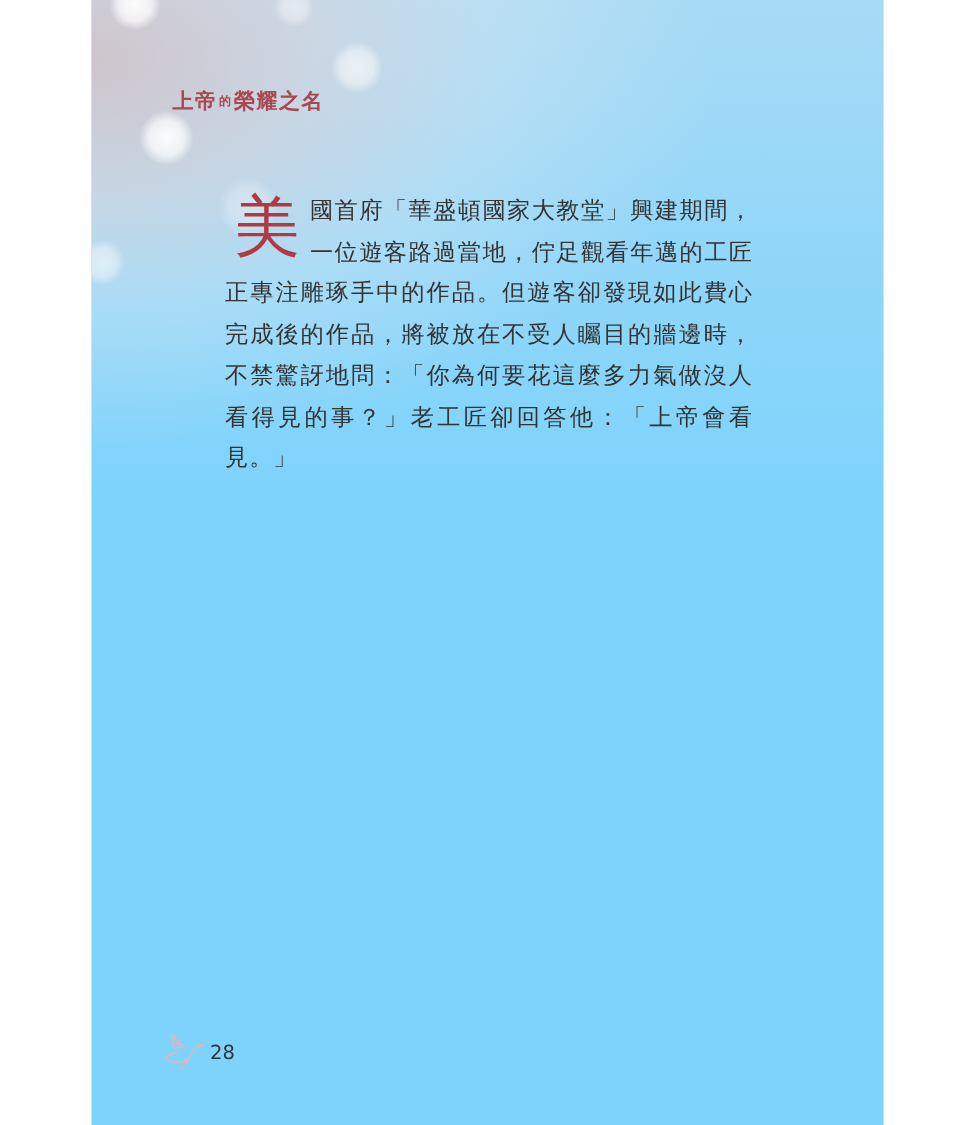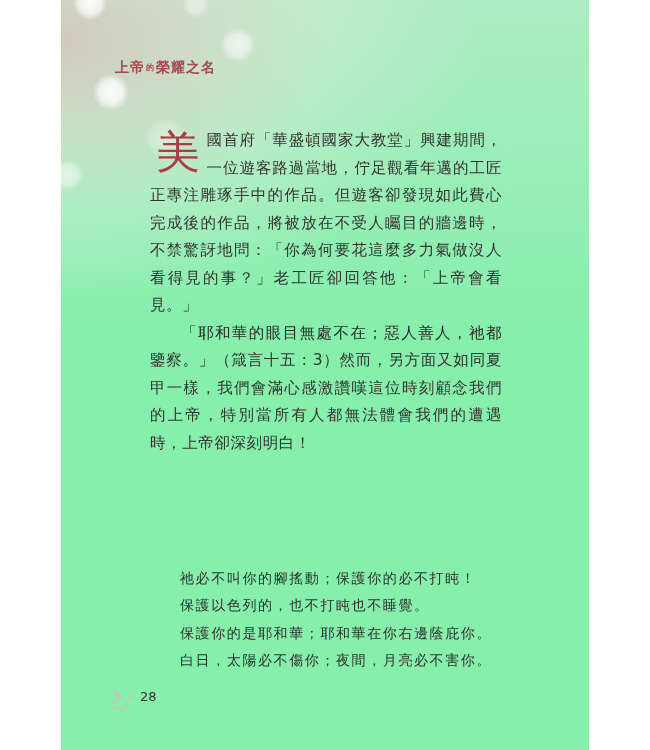--- a/index.html
+++ b/index.html
@@ -13,21 +13,21 @@
       position: relative;
       overflow: hidden;
       font-family: "DejaVu Sans", "Liberation Sans", sans-serif;
     }
     .page {
       position: absolute;
       left: 61px;
       top: 0;
       width: 528px;
       height: 750px;
-      background: #86efac;
+      background: #7dd3fc;
       overflow: hidden;
     }
     .page-bg {
       position: absolute;
       left: 0; top: 0;
       width: 528px; height: 420px;
       background:
         radial-gradient(ellipse 420px 260px at 0px 40px, rgba(222,190,190,0.75) 0%, rgba(236,212,212,0.55) 35%, rgba(248,238,238,0.25) 65%, rgba(255,255,255,0) 100%),
         linear-gradient(180deg, rgba(245,232,232,0.35) 0%, rgba(255,255,255,0) 80%);
     }
@@ -90,20 +90,21 @@
       line-height: 27.3px;
       color: #2f2f2f;
       letter-spacing: 1.6px;
     }
     .poem div { white-space: nowrap; }
     .folio {
       position: absolute;
       left: 45px;
       top: 685px;
       display: flex;
+      align-items: center;
     }
     .dove {
       width: 30px;
       height: 30px;
       margin-right: 4px;
     }
     .page-number {
       font-family: "DejaVu Sans", "Liberation Sans", sans-serif;
       font-size: 13px;
       color: #333333;
@@ -123,31 +124,22 @@
   <div class="bokeh" style="left:122px;top:-8px;width:26px;height:26px;opacity:0.5;"></div>
 
   <div class="running-head">
     <span>上帝</span><span class="small">的</span><span>榮耀之名</span>
   </div>
 
   <div class="body-text">
     <p>
       <span class="drop-cap">美</span><span>國首府「華盛頓國家大教堂」興建期間，一位遊客路過當地，佇足觀看年邁的工匠正專注雕琢手中的作品。但遊客卻發現如此費心完成後的作品，將被放在不受人矚目的牆邊時，不禁驚訝地問：「你為何要花這麼多力氣做沒人看得見的事？」老工匠卻回答他：「上帝會看見。」</span>
     </p>
-    <p class="indent">
-      <span class="quote">「耶和華的眼目無處不在；惡人善人，祂都鑒察。」</span><span>（箴言十五：3）然而，另方面又如同夏甲一樣，我們會滿心感激讚嘆這位時刻顧念我們的上帝，特別當所有人都無法體會我們的遭遇時，上帝卻深刻明白！</span>
-    </p>
   </div>
 
-  <div class="poem">
-    <div>祂必不叫你的腳搖動；保護你的必不打盹！</div>
-    <div>保護以色列的，也不打盹也不睡覺。</div>
-    <div>保護你的是耶和華；耶和華在你右邊蔭庇你。</div>
-    <div>白日，太陽必不傷你；夜間，月亮必不害你。</div>
-  </div>
 
   <div class="folio">
     <svg class="dove" viewBox="0 0 30 30">
       <g fill="none" stroke="#e2b5b8" stroke-width="1" stroke-linecap="round" stroke-linejoin="round">
         <path d="M4 20 C8 24, 16 25, 20 20 C22 17, 23 14, 26 12 L29 11.5 L26.5 13.5"></path>
         <path d="M4 20 C6 18, 10 18, 12 16"></path>
         <path d="M12 16 C9 12, 8 8, 9 4 C11 8, 14 11, 18 14"></path>
         <path d="M10 7 L13 9 M11 10 L14 11.5 M12 13 L15 13.5"></path>
         <path d="M20 20 C19 23, 17 26, 14 27"></path>
         <circle cx="25" cy="12.5" r="0.5" fill="#e2b5b8"></circle>

